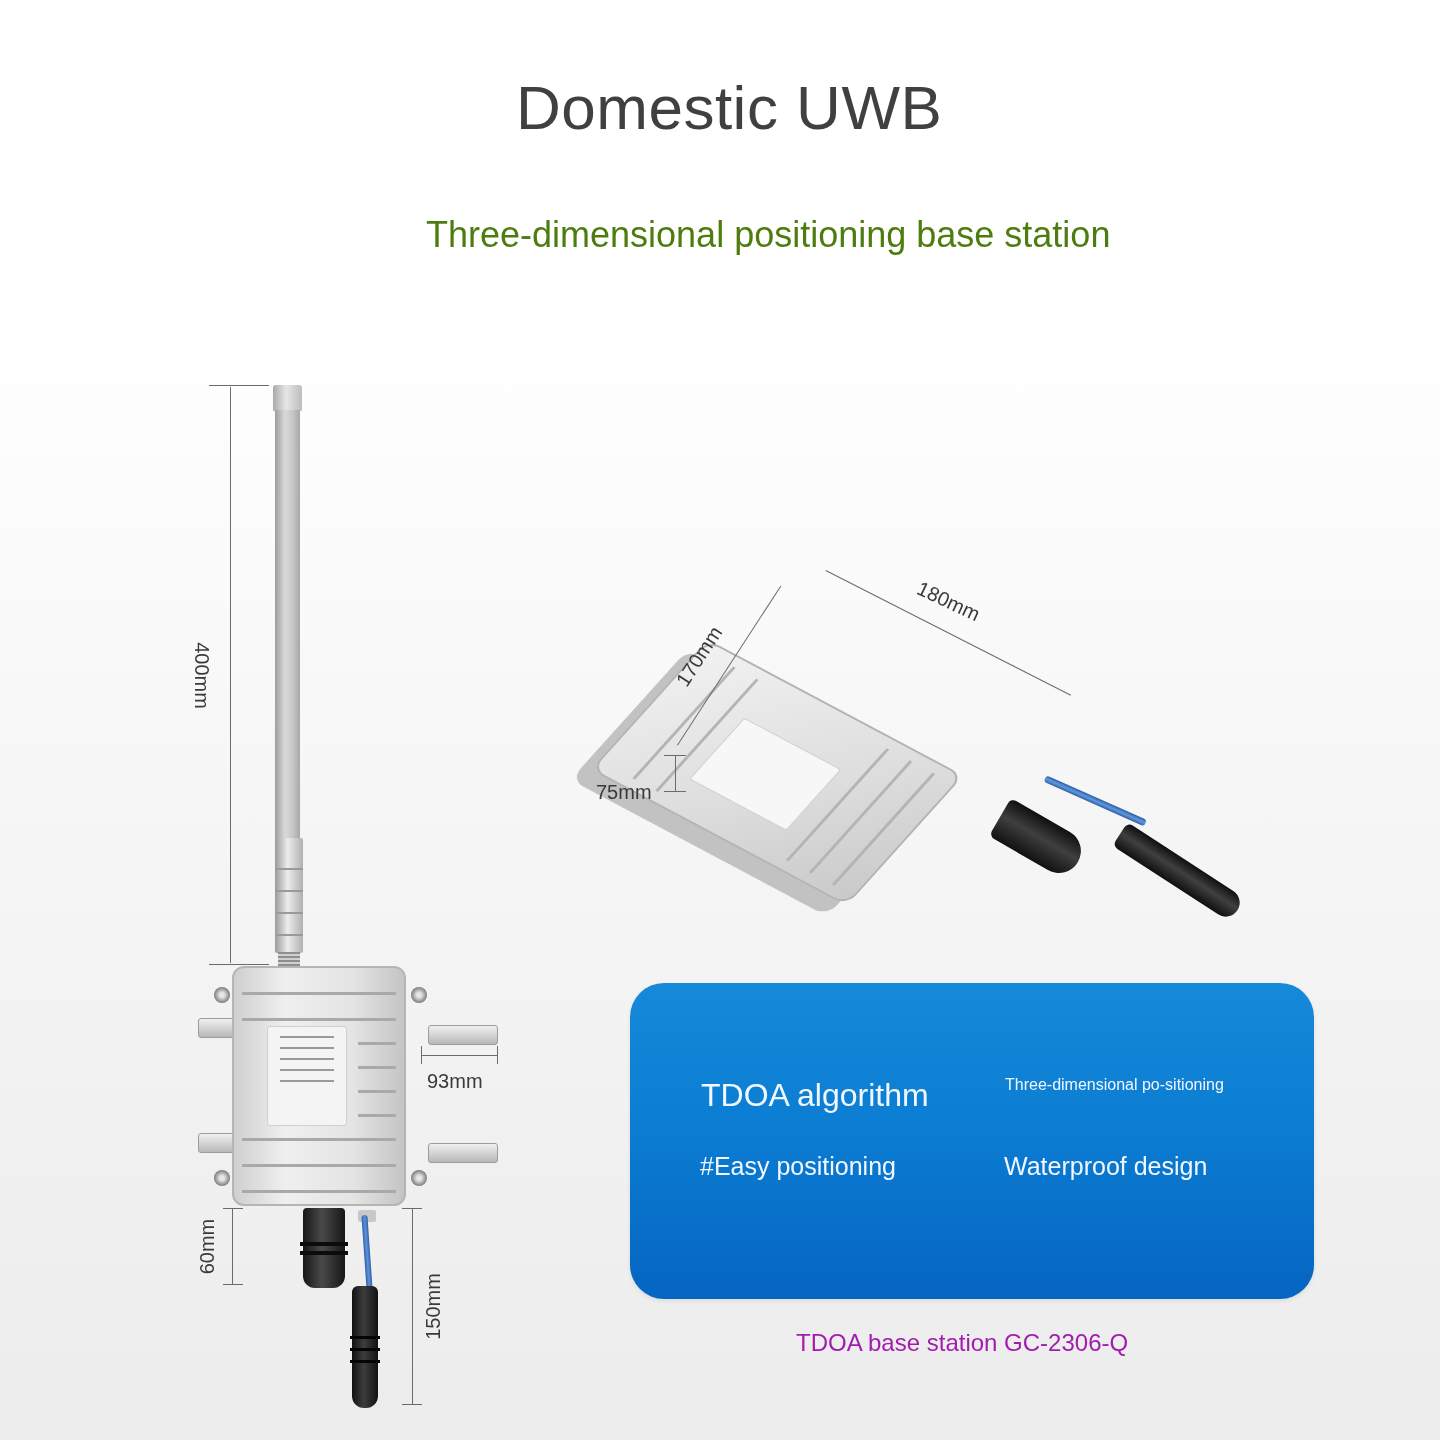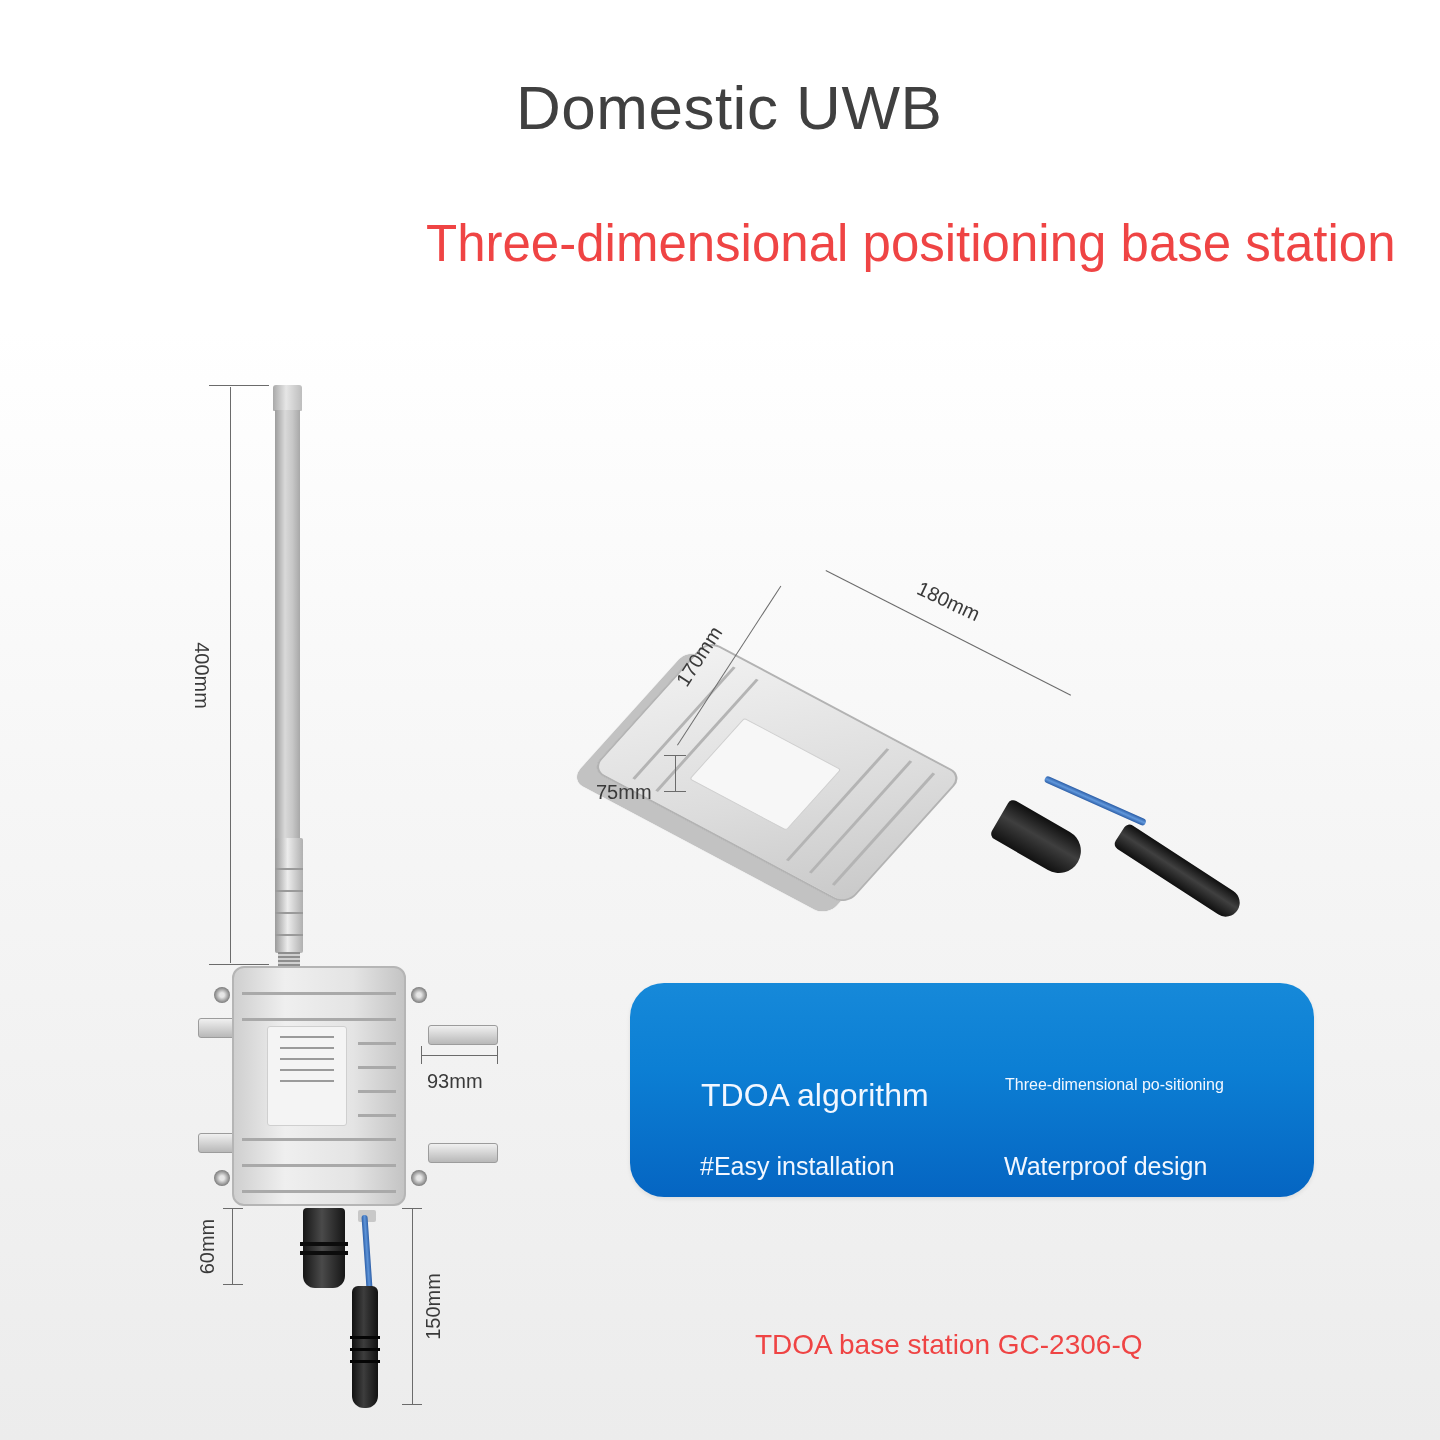--- a/index.html
+++ b/index.html
@@ -7,21 +7,21 @@
   body {
     position: relative;
     font-family: "Liberation Sans", sans-serif;
     background: linear-gradient(to bottom, #ffffff 0px, #ffffff 330px, #f6f6f6 800px, #ececec 1440px);
     color: #3f3f3f;
   }
   .abs { position: absolute; }
 
   
   .title-main { left: 516px; top: 72px; font-size: 62px; color: #404040; letter-spacing: 0.5px; white-space: nowrap; }
-  .title-sub  { left: 426px; top: 214px; font-size: 51px; color: #ef4444; white-space: nowrap; }
+  .title-sub  { left: 426px; top: 214px; font-size: 36px; color: #4d7c0f; white-space: nowrap; }
 
   
   .dim-line { position: absolute; background: #6b6b6b; }
   .dim-label { position: absolute; font-size: 20px; color: #3a3a3a; white-space: nowrap; }
   .rot-ccw { transform: rotate(90deg); transform-origin: center; }
   .rot-cw  { transform: rotate(-90deg); transform-origin: center; }
 
   
   .antenna-cap { left: 273px; top: 385px; width: 29px; height: 26px; background: linear-gradient(to right,#a9a9a9,#e6e6e6 45%,#bdbdbd); border-radius: 3px 3px 1px 1px; }
   .antenna-rod { left: 275px; top: 410px; width: 25px; height: 430px; background: linear-gradient(to right,#9d9d9d,#d9d9d9 40%,#c7c7c7 70%,#a8a8a8); }
@@ -48,28 +48,28 @@
   .box-iso-wrap { left: 700px; top: 590px; width: 360px; height: 230px; transform: rotate(28deg) skewX(-14deg); transform-origin: left top; }
   .box-iso { position:absolute; left:40px; top:40px; width:290px; height:170px; border-radius:14px;
     background: linear-gradient(135deg,#f2f2f2,#dcdcdc 60%,#c9c9c9); border:2px solid #b3b3b3; box-shadow: -8px 18px 0 #c2c2c2, -8px 18px 1px #a5a5a5; }
   .box-iso .fin-i { position:absolute; top:10px; bottom:10px; width:3px; background:#b4b4b4; }
   .box-iso .plate-i { position:absolute; left:80px; top:50px; width:110px; height:80px; background:#f7f7f7; border:1px solid #cfcfcf; border-radius:3px; }
   .cable-iso { left: 1045px; top: 775px; width: 110px; height: 7px; background: linear-gradient(#2b5da6,#6198dc,#2b5da6); border-radius: 4px; transform: rotate(24deg); transform-origin: left center; }
   .plug-iso { left: 1120px; top: 820px; width: 140px; height: 28px; background: linear-gradient(#0f0f0f,#404040 45%,#0f0f0f); border-radius: 6px 14px 14px 6px; transform: rotate(33deg); transform-origin: left center; }
   .gland-iso { left: 1000px; top: 795px; width: 90px; height: 44px; background: linear-gradient(#0f0f0f,#3f3f3f 45%,#111); border-radius: 6px 22px 22px 6px; transform: rotate(30deg); transform-origin: left center; }
 
   
-  .card { left: 630px; top: 983px; width: 684px; height: 214px; border-radius: 34px;
+  .card { left: 630px; top: 983px; width: 684px; height: 316px; border-radius: 34px;
     background: linear-gradient(to bottom,#1689d9 0%,#0c7fd4 40%,#0565c2 100%); box-shadow: 0 2px 4px rgba(0,0,0,0.08); }
   .feat { position:absolute; color:#f2f7ff; white-space: nowrap; }
   .feat.big { font-size: 32px; }
   .feat.med { font-size: 25px; }
   .feat.small { font-size: 16px; line-height: 22px; white-space: normal; width: 240px; }
 
-  .caption { left: 755px; top: 1329px; font-size: 28px; color: #ef4444; white-space: nowrap; }
+  .caption { left: 796px; top: 1329px; font-size: 24px; color: #a21caf; white-space: nowrap; }
 </style>
 </head>
 <body>
 
 <div class="abs title-main">Domestic UWB</div>
 <div class="abs title-sub">Three-dimensional positioning base station</div>
 
 <div>
 
   <div class="dim-line" style="left:209px;top:385px;width:60px;height:1px;"></div>
@@ -154,17 +154,17 @@
 
   <div class="dim-line" style="left:664px;top:755px;width:22px;height:1px;"></div>
   <div class="dim-line" style="left:675px;top:755px;width:1px;height:36px;"></div>
   <div class="dim-line" style="left:664px;top:791px;width:22px;height:1px;"></div>
   <div class="dim-label" style="left:596px;top:762px;margin-top:19px;">75mm</div>
 </div>
 
 <div class="abs card">
   <div class="feat big" style="left:71px;top:94px;">TDOA algorithm</div>
   <div class="feat small" style="left:375px;top:91px;">Three-dimensional po-sitioning</div>
-  <div class="feat med" style="left:70px;top:169px;">#Easy installation</div>
+  <div class="feat med" style="left:70px;top:169px;">#Easy positioning</div>
   <div class="feat med" style="left:374px;top:169px;">Waterproof design</div>
 </div>
 
 <div class="abs caption">TDOA base station GC-2306-Q</div>
 
 </body></html>

